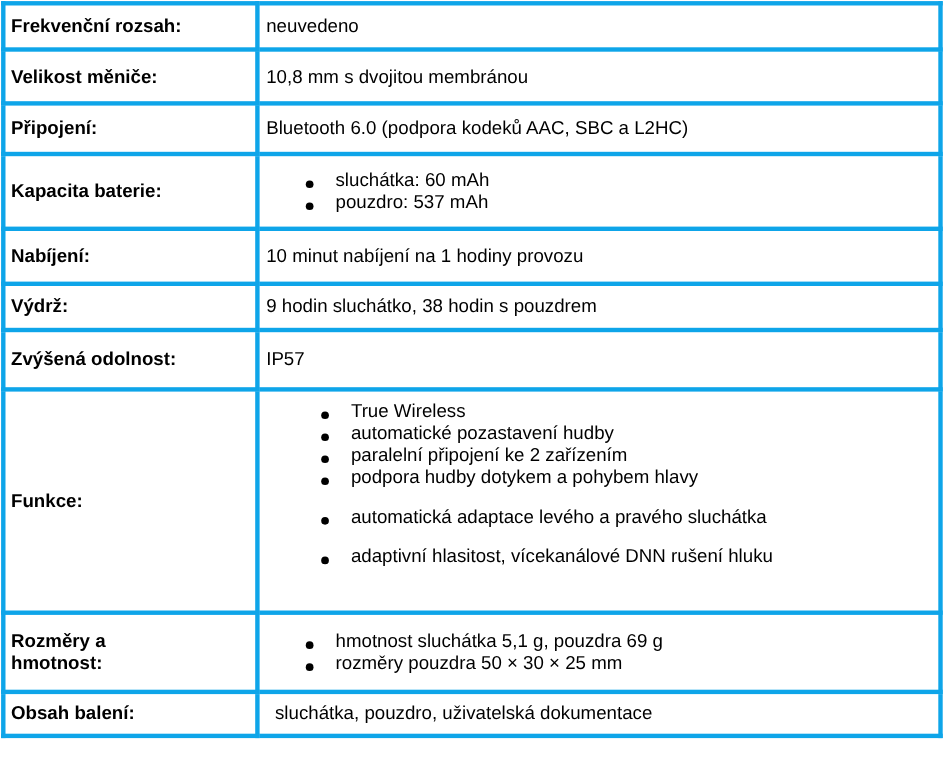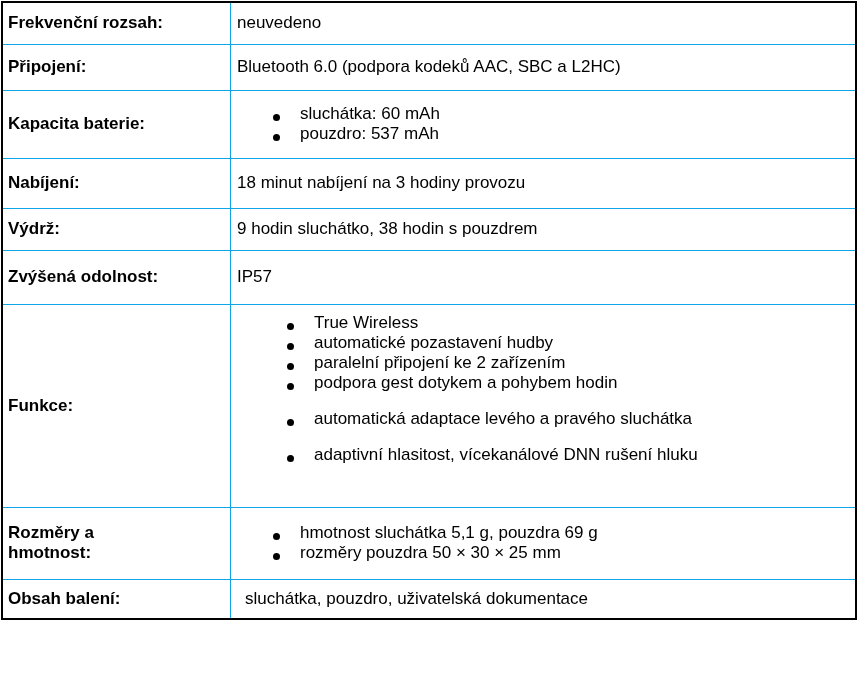--- a/index.html
+++ b/index.html
@@ -15,21 +15,21 @@
     font-family: "Liberation Sans", "DejaVu Sans", sans-serif;
     color: #000000;
   }
   table.spec-table {
     border-collapse: collapse;
     table-layout: fixed;
     width: 856px;
     border: 2px solid #000000;
   }
   .spec-table th, .spec-table td {
-    border: 1px solid #0ea5e9;
+    border: 4px solid #0ea5e9;
     font-size: 17px;
     line-height: 20px;
     vertical-align: middle;
     overflow: hidden;
   }
   .spec-table th {
     width: 218px;
     text-align: left;
     font-weight: bold;
     padding: 2px 4px 2px 5px;
@@ -84,20 +84,24 @@
 </style>
 </head>
 <body>
 
 <table class="spec-table">
   <tbody>
     <tr class="r1">
       <th>Frekvenční rozsah:</th>
       <td>neuvedeno</td>
     </tr>
+    <tr class="r2">
+      <th>Velikost měniče:</th>
+      <td>10,8 mm s dvojitou membránou</td>
+    </tr>
     <tr class="r3">
       <th>Připojení:</th>
       <td>Bluetooth 6.0 (podpora kodeků AAC, SBC a L2HC)</td>
     </tr>
     <tr class="r4">
       <th>Kapacita baterie:</th>
       <td>
         <ul class="bullets">
           <li class="bullet-row">
             <span class="dot"></span>
@@ -105,21 +109,21 @@
           </li>
           <li class="bullet-row">
             <span class="dot"></span>
             <span>pouzdro: 537 mAh</span>
           </li>
         </ul>
       </td>
     </tr>
     <tr class="r5">
       <th>Nabíjení:</th>
-      <td>18 minut nabíjení na 3 hodiny provozu</td>
+      <td>10 minut nabíjení na 1 hodiny provozu</td>
     </tr>
     <tr class="r6">
       <th>Výdrž:</th>
       <td>9 hodin sluchátko, 38 hodin s pouzdrem</td>
     </tr>
     <tr class="r7">
       <th>Zvýšená odolnost:</th>
       <td>IP57</td>
     </tr>
     <tr class="r8">
@@ -133,21 +137,21 @@
           <li class="bullet-row">
             <span class="dot"></span>
             <span>automatické pozastavení hudby</span>
           </li>
           <li class="bullet-row">
             <span class="dot"></span>
             <span>paralelní připojení ke 2 zařízením</span>
           </li>
           <li class="bullet-row">
             <span class="dot"></span>
-            <span>podpora gest dotykem a pohybem hodin</span>
+            <span>podpora hudby dotykem a pohybem hlavy</span>
           </li>
         </ul>
         <ul class="bullets">
           <li class="bullet-row">
             <span class="dot"></span>
             <span>automatická adaptace levého a pravého sluchátka</span>
           </li>
         </ul>
         <ul class="bullets">
           <li class="bullet-row">

